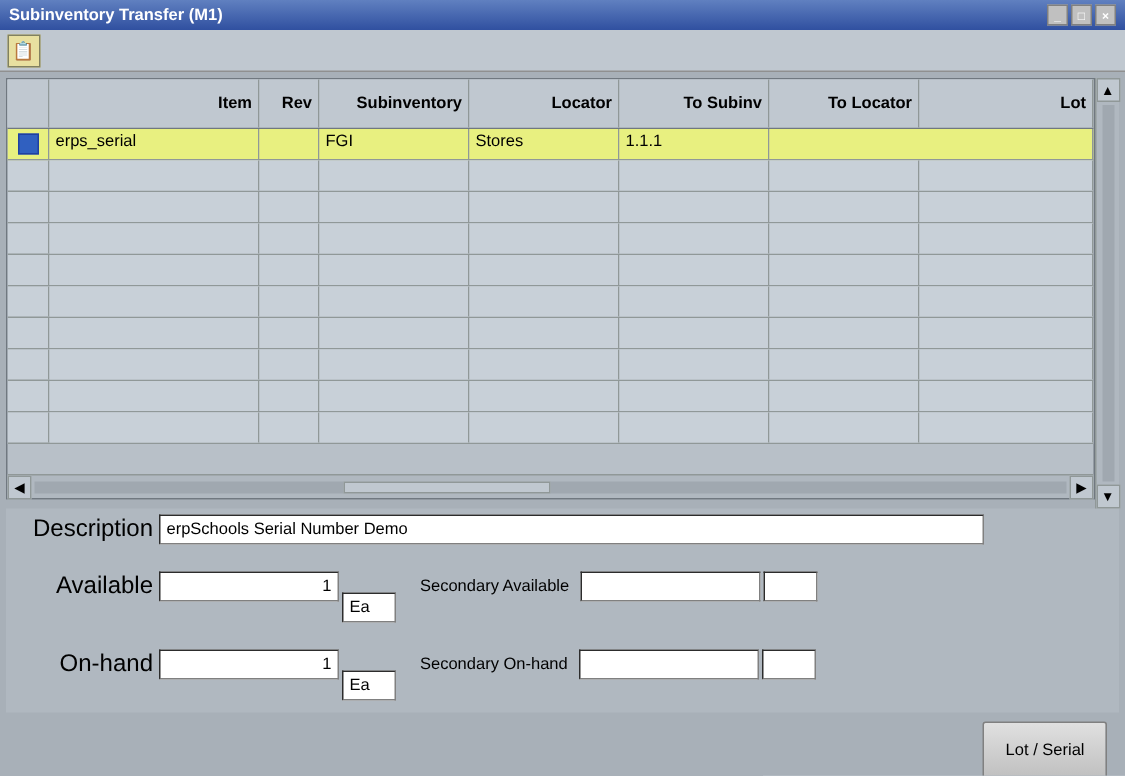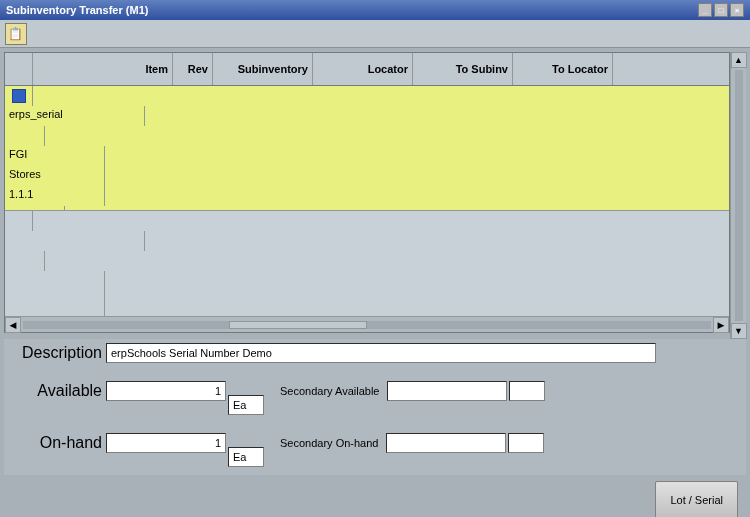--- a/index.html
+++ b/index.html
@@ -108,21 +108,20 @@
     
     .table-body {
       overflow-y: auto;
       overflow-x: hidden;
       height: 230px;
       position: relative;
     }
     .table-row {
       display: flex;
       border-bottom: 1px solid #909898;
-      flex-direction: column;
     }
     .table-row:first-child { background: #e8f0a0; }
     .table-row:not(:first-child) { background: #c8d0d8; }
 
     .cell-selector {
       width: 28px;
       min-width: 28px;
       border-right: 1px solid #909898;
       height: 20px;
       display: flex;
@@ -324,20 +323,21 @@
       <div class="table-container">
 
         <div class="table-header">
           <div class="col-selector th"></div>
           <div class="th th-item">Item</div>
           <div class="th th-rev">Rev</div>
           <div class="th th-subinv">Subinventory</div>
           <div class="th th-locator">Locator</div>
           <div class="th th-tosubinv">To Subinv</div>
           <div class="th th-tolocator">To Locator</div>
+          <div class="th th-lot">Lot</div>
         </div>
 
         <div class="table-body" id="table-body">
 
         <div class="table-row" style="background: rgb(232, 240, 128);">
               <div class="cell-selector" style="width: 28px; min-width: 28px; border-right: 1px solid rgb(144, 152, 152); height: 20px;">
                 <div class="selector-box"></div>
               </div>
               <div class="cell" style="width: 140px; border-right: 1px solid rgb(144, 152, 152); padding: 2px 4px; font-size: 11px; height: 20px; overflow: hidden; white-space: nowrap; background: rgb(232, 240, 128);">erps_serial</div>
               <div class="cell" style="width: 40px; border-right: 1px solid rgb(144, 152, 152); padding: 2px 4px; font-size: 11px; height: 20px; overflow: hidden; white-space: nowrap; background: rgb(232, 240, 128);"></div>

